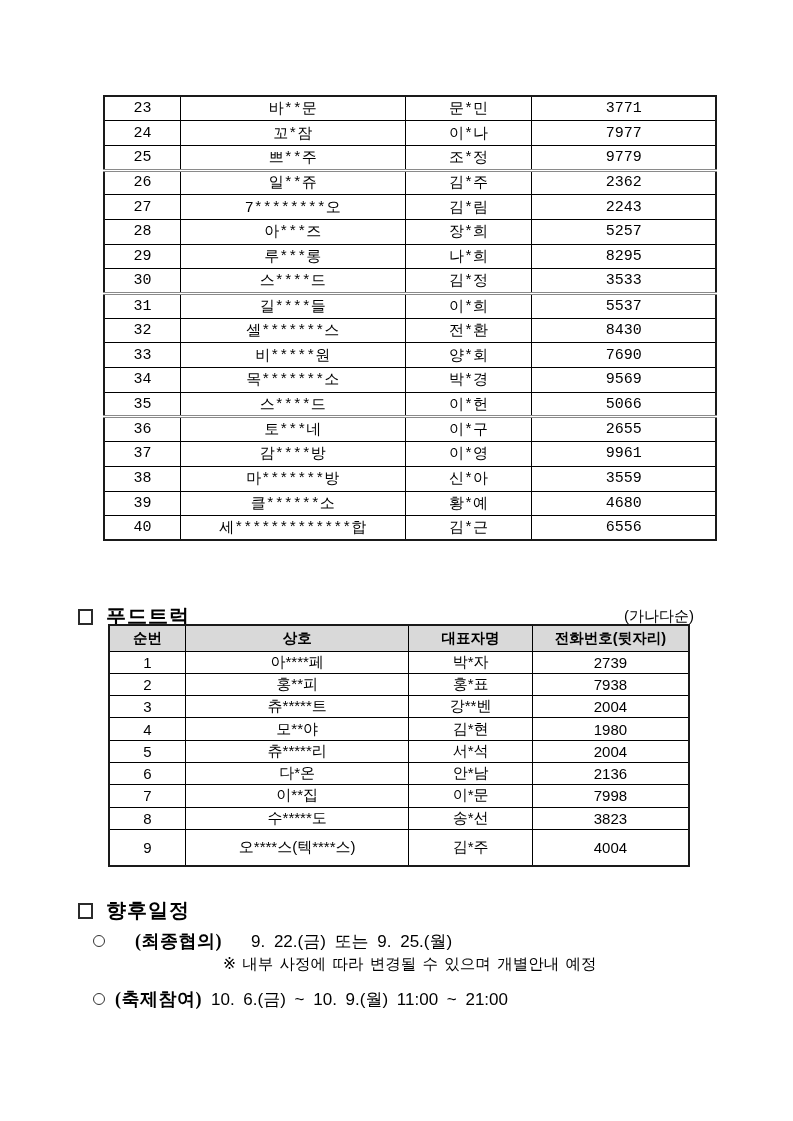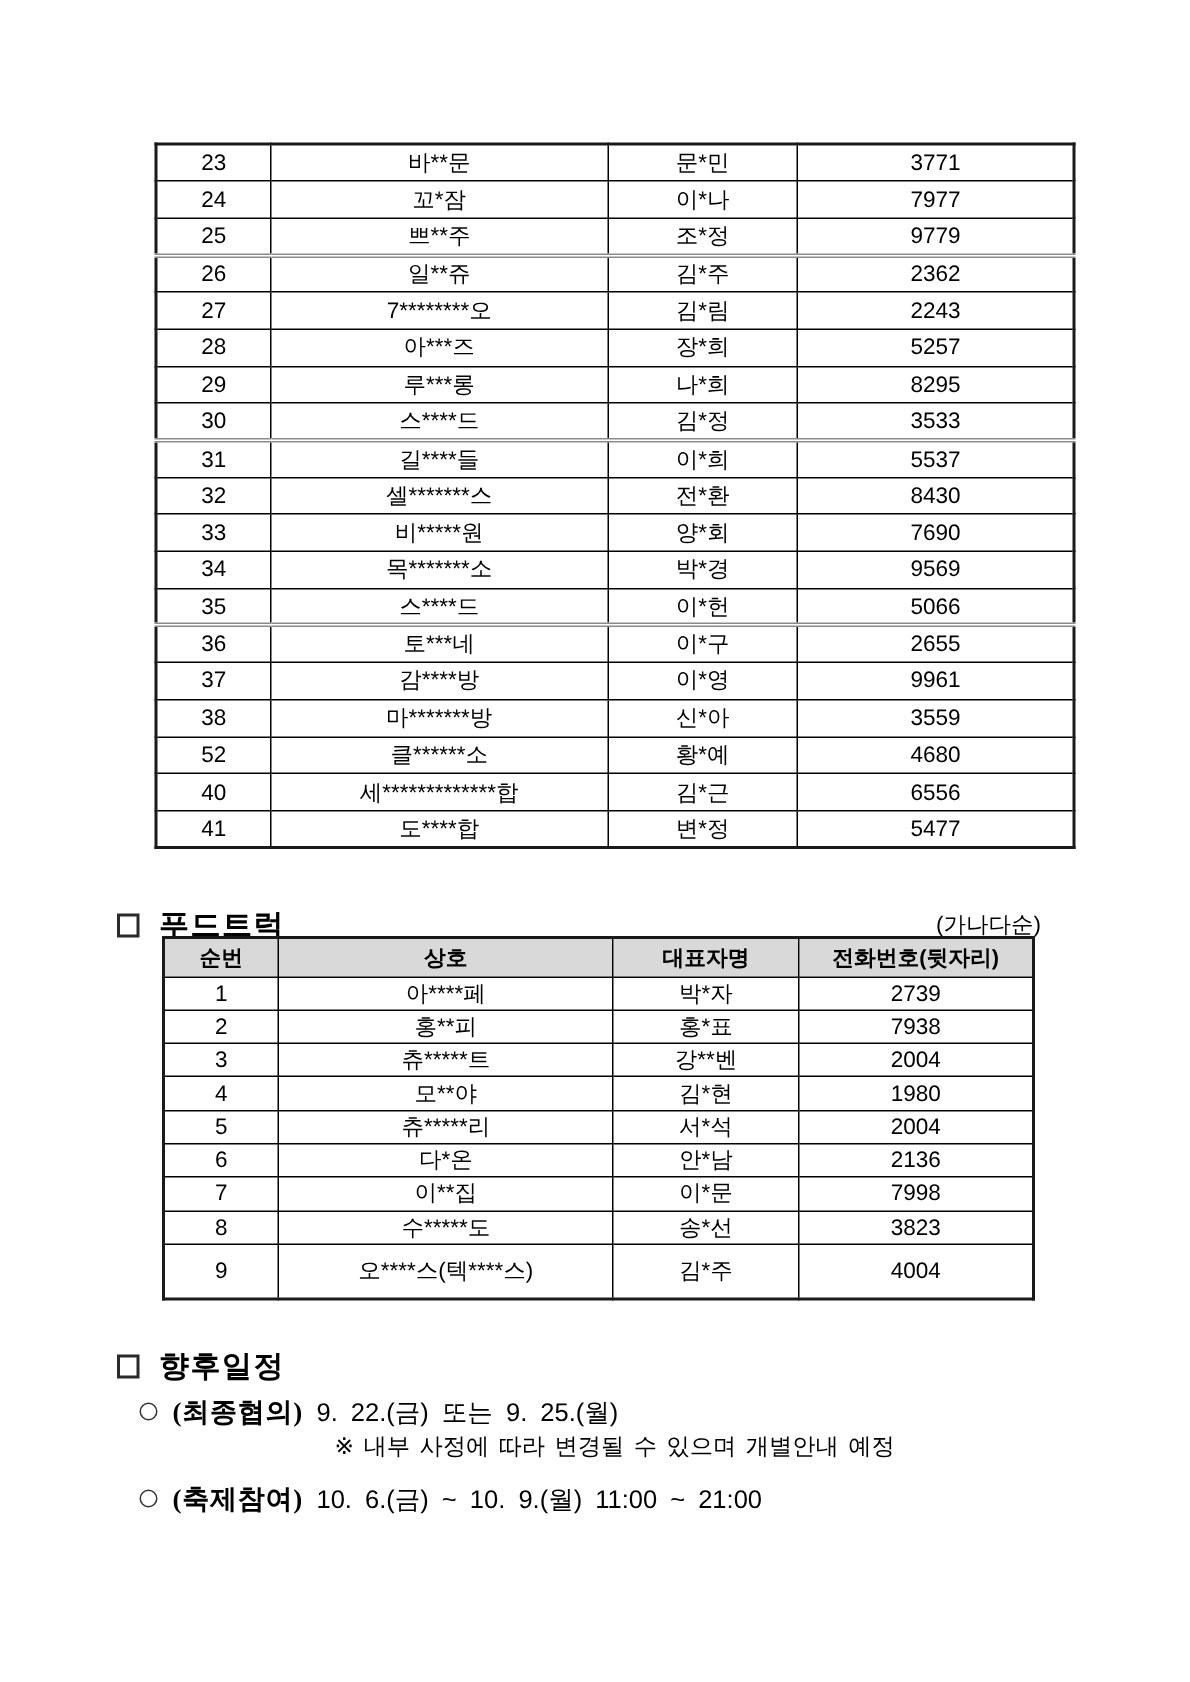--- a/index.html
+++ b/index.html
@@ -29,21 +29,21 @@
     overflow: hidden;
     white-space: nowrap;
   }
   table.doc-table { border: 2px solid #1a1a1a; }
 
   .vendor-table-wrap {
     position: absolute;
     left: 103px; top: 95px;
     width: 614px;
   }
-  .vendor-table-wrap tr { height: 24.7px; }
+  .vendor-table-wrap tr { height: 24.7px; font-family: Liberation Mono, monospace; }
   .vendor-table-wrap tr.sep td { border-bottom: 3px double #8a8a8a; }
   .vendor-table-wrap col.c1 { width: 12.5%; }
   .vendor-table-wrap col.c2 { width: 36.7%; }
   .vendor-table-wrap col.c3 { width: 20.7%; }
   .vendor-table-wrap col.c4 { width: 30.1%; }
 
   .ft-table-wrap {
     position: absolute;
     left: 108px; top: 624px;
     width: 582px;
@@ -226,36 +226,30 @@
             <td>이*영</td>
             <td>9961</td>
           </tr>
           <tr>
             <td>38</td>
             <td>마*******방</td>
             <td>신*아</td>
             <td>3559</td>
           </tr>
           <tr>
-            <td>52</td>
+            <td>39</td>
             <td>클******소</td>
             <td>황*예</td>
             <td>4680</td>
           </tr>
           <tr>
             <td>40</td>
             <td>세*************합</td>
             <td>김*근</td>
             <td>6556</td>
-          </tr>
-          <tr>
-            <td>41</td>
-            <td>도****합</td>
-            <td>변*정</td>
-            <td>5477</td>
           </tr>
         </tbody>
     </table>
   </div>
 
   <div class="section-heading" style="top:603px;">
     <span class="square-bullet"></span>
     <span>푸드트럭</span>
   </div>
   <div class="sort-note">(가나다순)</div>
@@ -333,21 +327,21 @@
           </tr>
         </tbody>
     </table>
   </div>
 
   <div class="section-heading" style="top:897px;">
     <span class="square-bullet"></span>
     <span>향후일정</span>
   </div>
 
-  <div class="sched-item" style="top:929px;">
+  <div class="sched-item" style="top:929px;gap:20px;">
     <span class="circle-bullet"></span>
     <span class="sched-label">(최종협의)</span>
     <span class="sched-text">9. 22.(금) 또는 9. 25.(월)</span>
   </div>
 
   <div class="sched-note" style="top:954px;">※ 내부 사정에 따라 변경될 수 있으며 개별안내 예정</div>
 
   <div class="sched-item" style="top:987px;">
     <span class="circle-bullet"></span>
     <span class="sched-label">(축제참여)</span>

